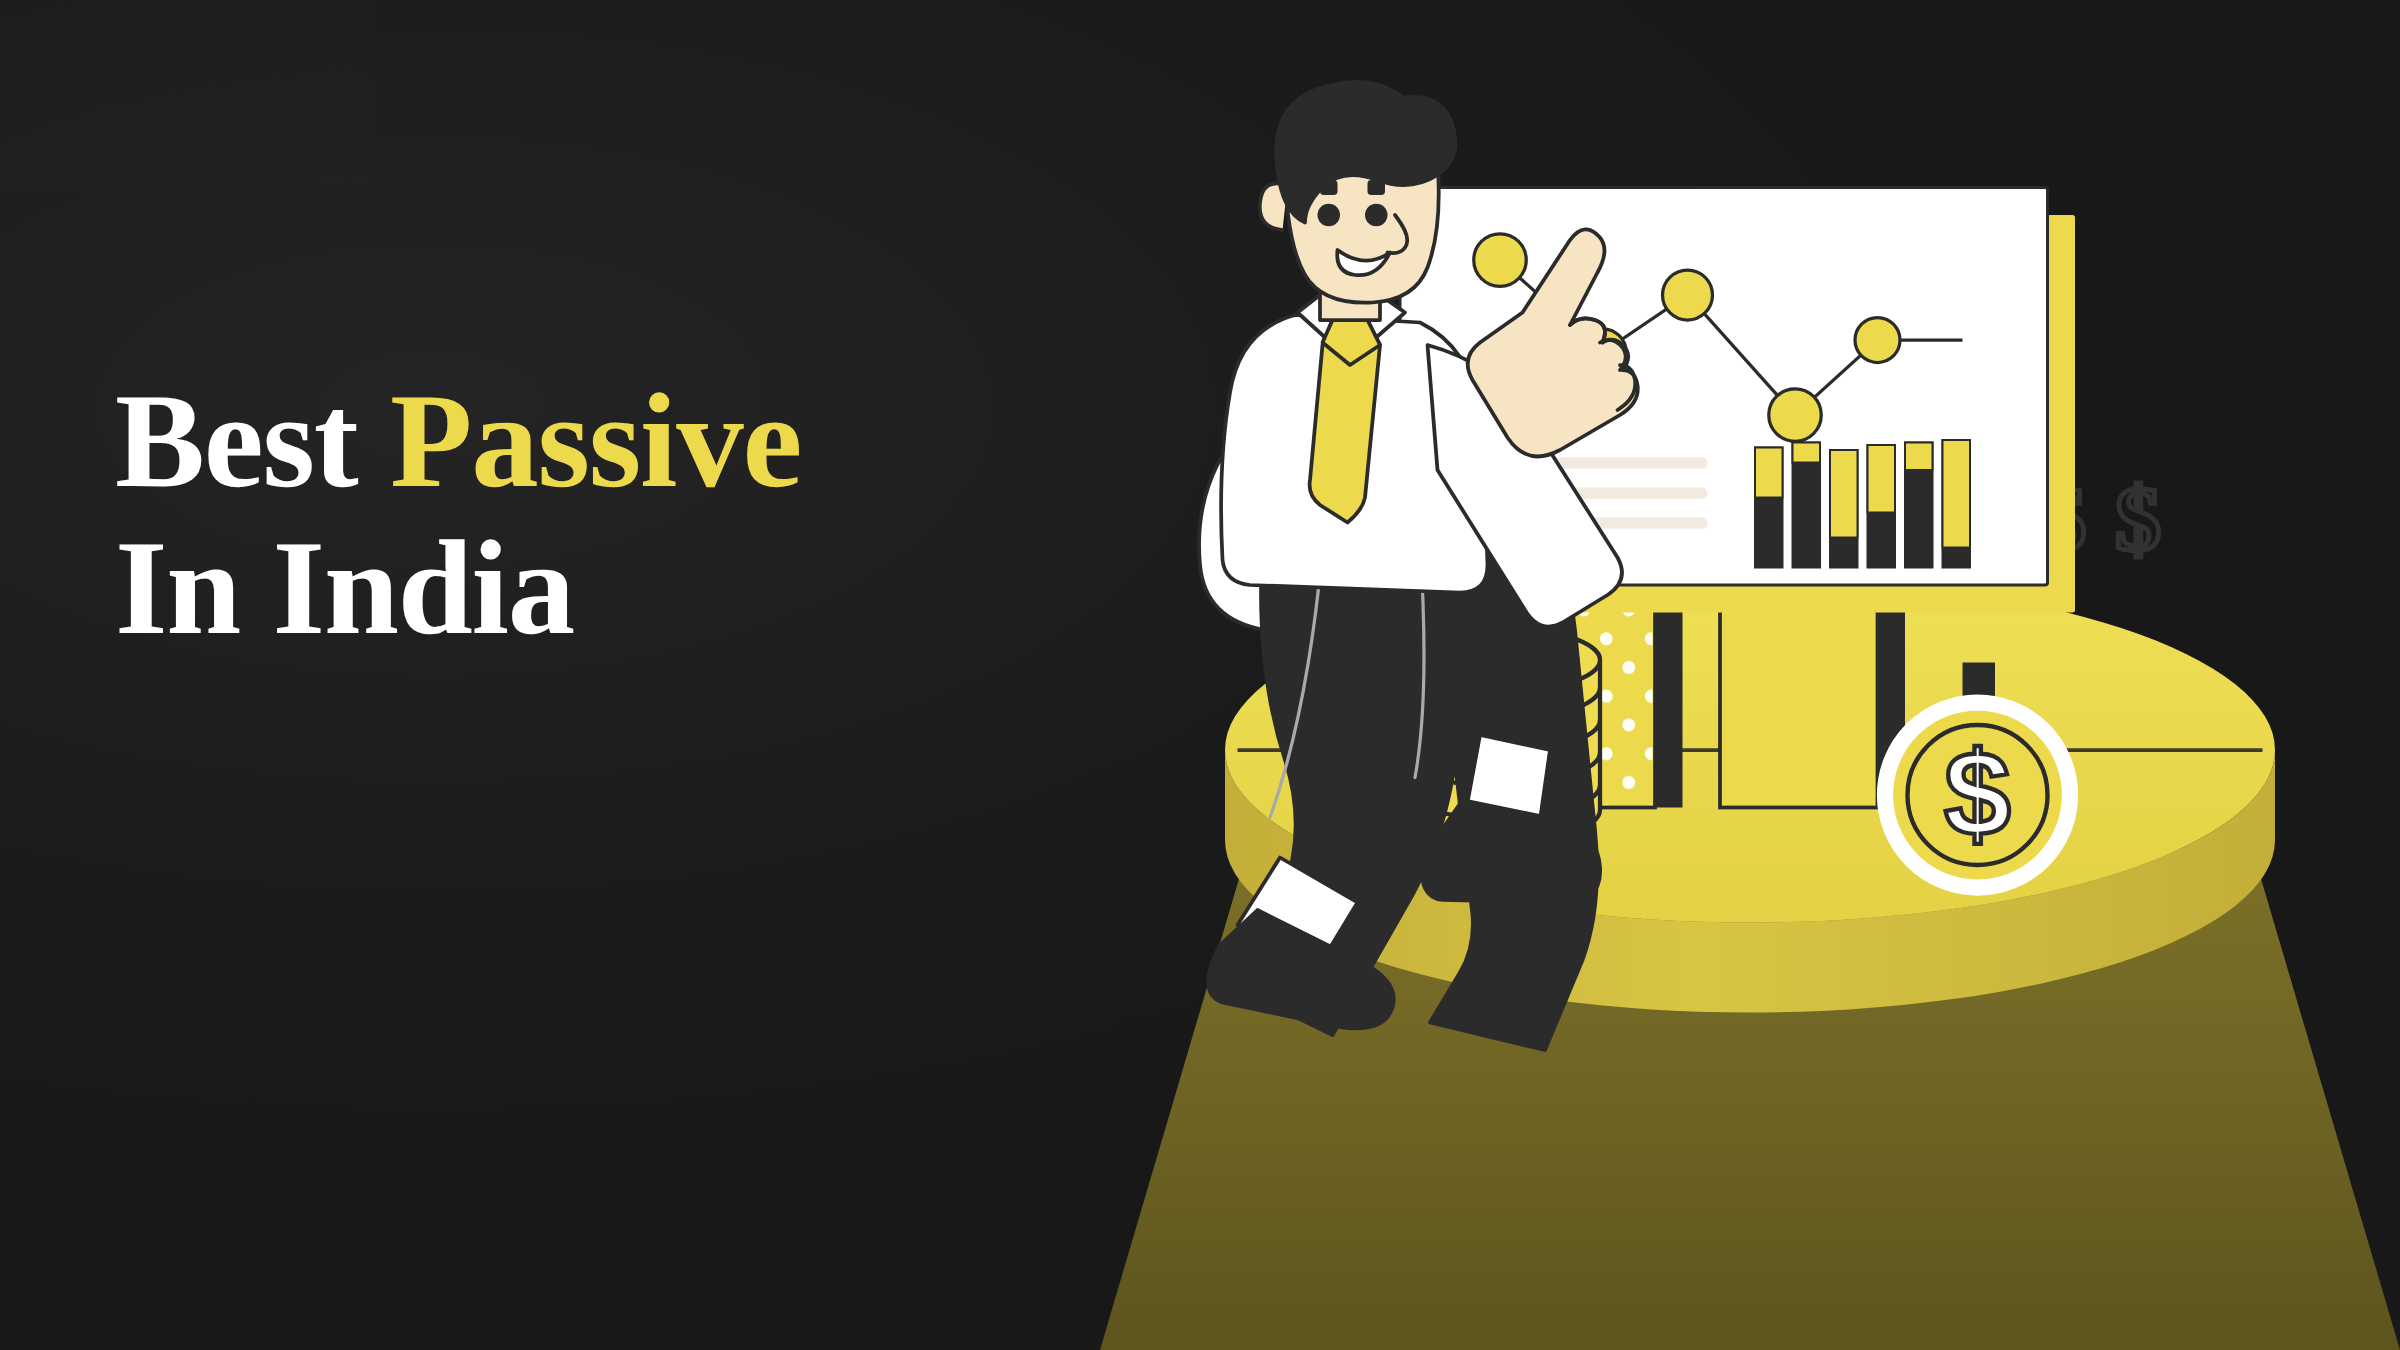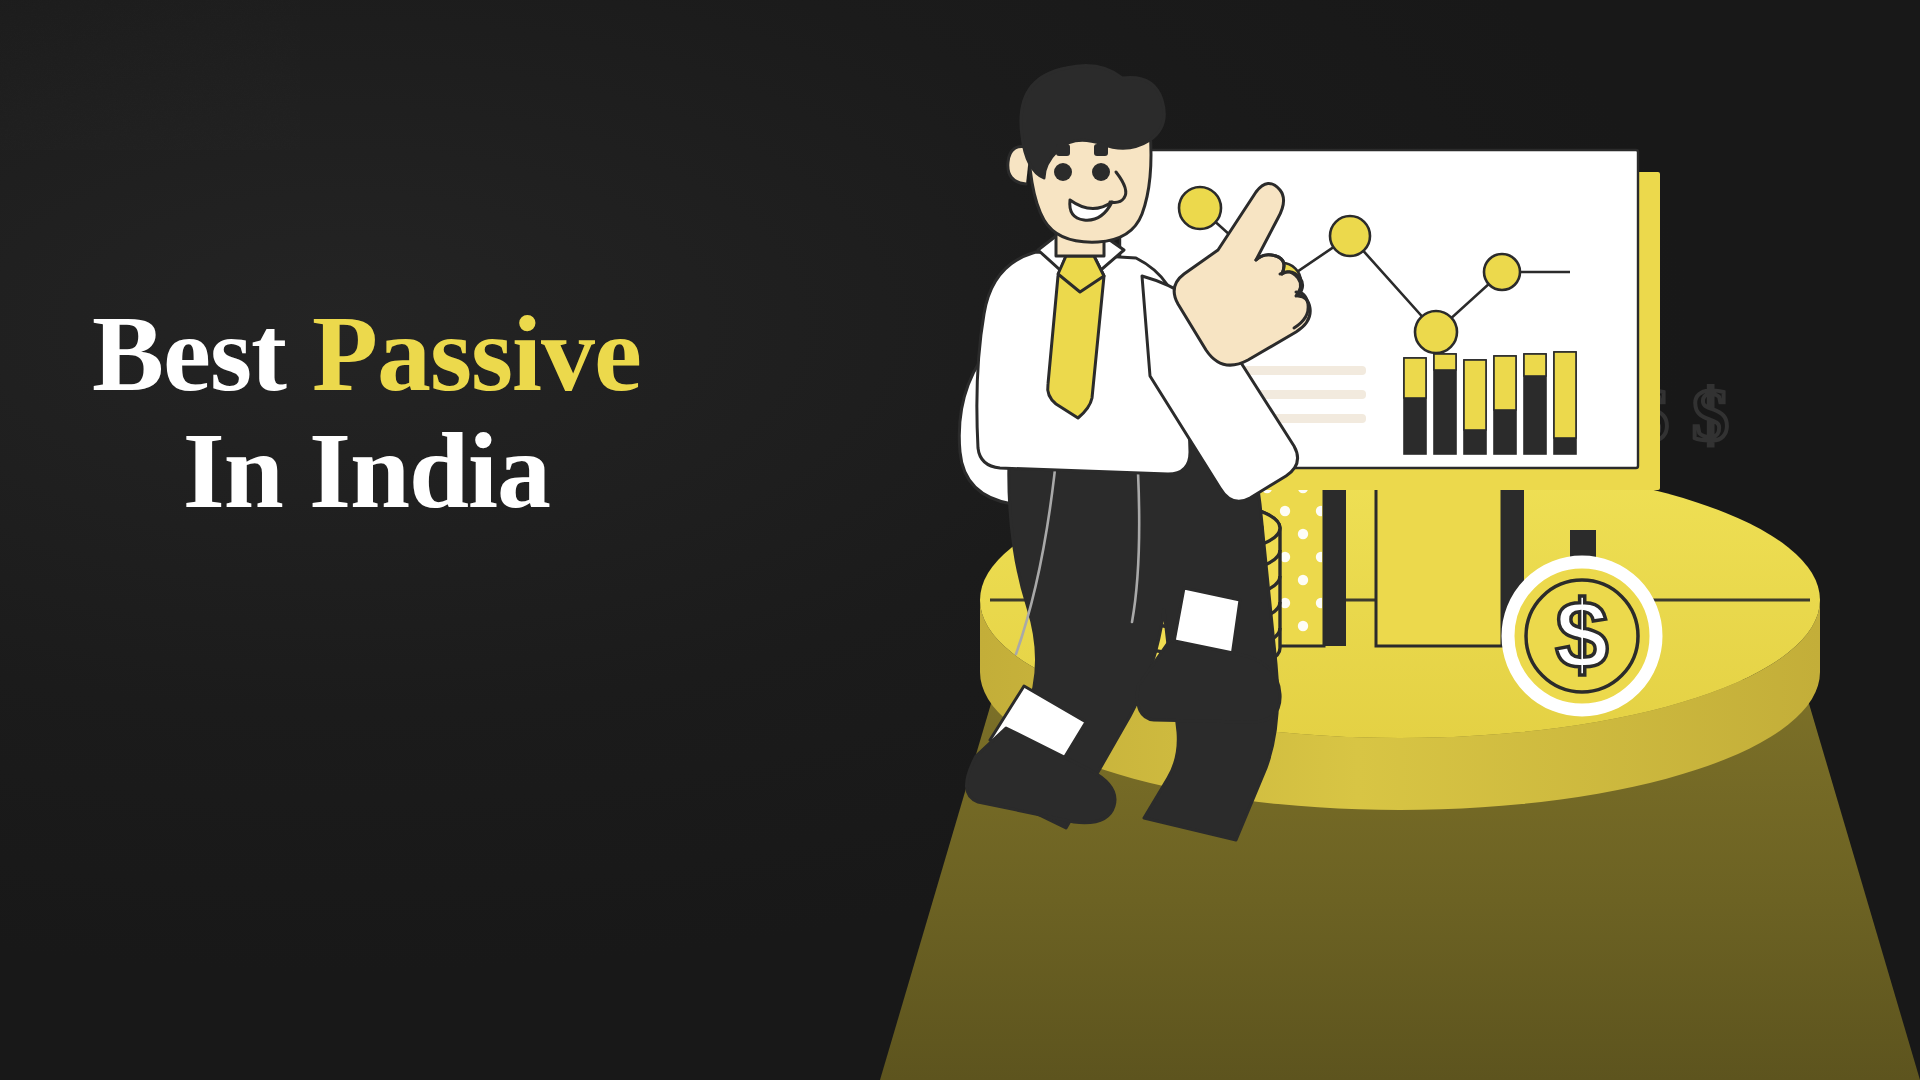--- a/index.html
+++ b/index.html
@@ -22,21 +22,20 @@
 
   
   .headline{
     position:absolute;left:92px;top:296px;z-index:20;
     font-family:"Liberation Serif", "DejaVu Serif", serif;
     font-weight:700;
     font-size:108px;
     line-height:1.08;
     letter-spacing:-1px;
     white-space:nowrap;
-    text-align:center;
   }
   .hl-line{display:block;}
   .w{color:#ffffff;}
   .y{color:#ecd94c;}
 
   
   .illus{position:absolute;left:880px;top:40px;width:1040px;height:1040px;z-index:15;}
   .illus svg{display:block;width:100%;height:100%;}
 </style>
 </head>

